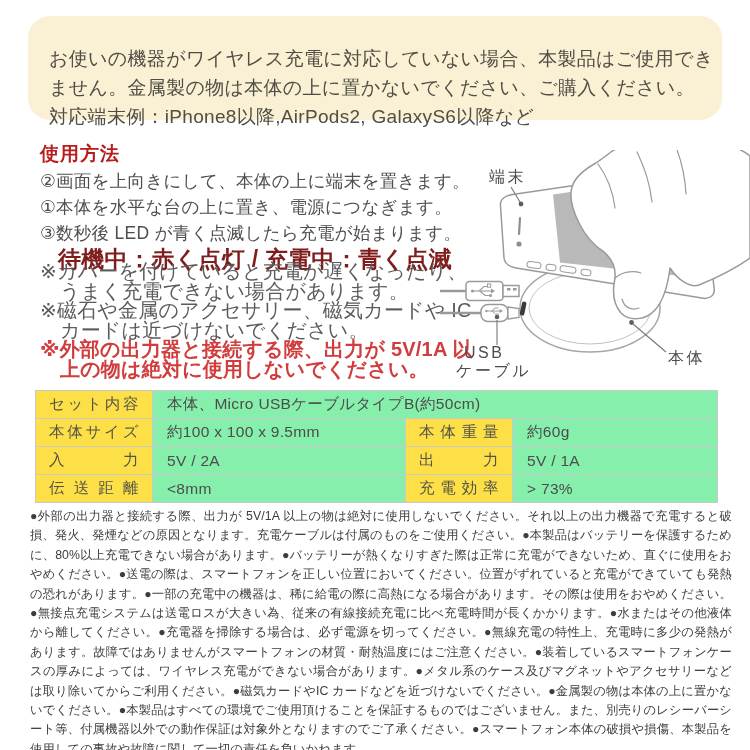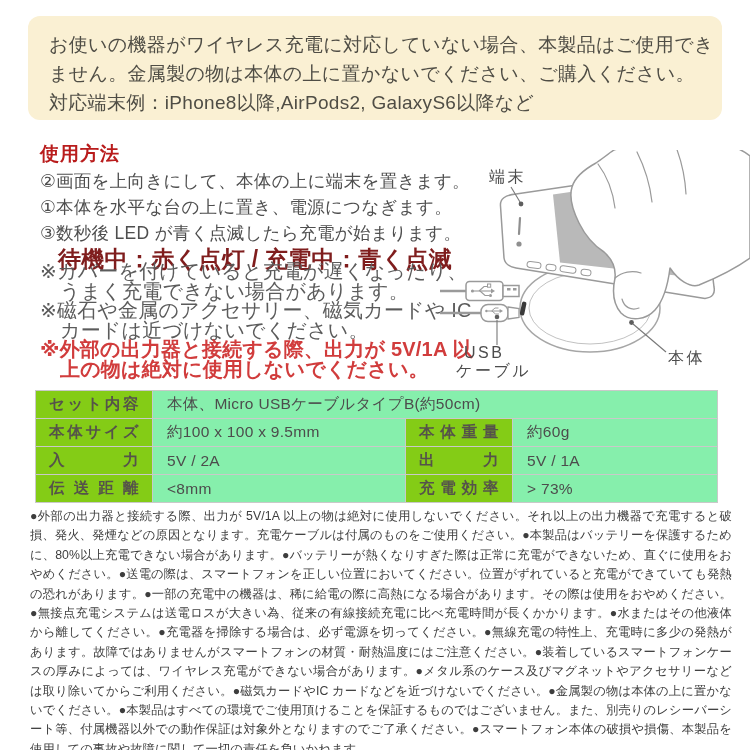--- a/index.html
+++ b/index.html
@@ -7,22 +7,22 @@
     width:750px;height:750px;background:#ffffff;
     font-family:"Liberation Sans","DejaVu Sans",sans-serif;
     position:relative;overflow:hidden;
     -webkit-font-smoothing:antialiased;
   }
   .abs{position:absolute;}
 
   
   .notice-box{
     left:28px;top:16px;width:694px;height:104px;
-    background:#faf0d3;border-radius:12px;
-    box-sizing:border-box;padding:14px 0 0 21px;
+    background:#faf0d3;border-radius:22px;
+    box-sizing:border-box;padding:28px 0 0 21px;
   }
   .notice-line{
     font-size:19px;line-height:29px;color:#4f4d45;
     letter-spacing:.3px;white-space:nowrap;font-weight:500;
   }
 
   
   .usage{left:40px;top:143px;width:450px;}
   .usage-heading{
     font-size:19px;font-weight:bold;color:#b91c1c;
@@ -54,21 +54,21 @@
   }
 
   
   .spec-table-wrap{left:35px;top:390px;}
   table.spec{border-collapse:collapse;table-layout:fixed;width:682px;}
   table.spec th,table.spec td{
     border:1px solid #c9c9c9;height:28px;box-sizing:border-box;
     font-size:15.5px;vertical-align:middle;
   }
   table.spec th{
-    background:#84cc16;color:#55534a;font-weight:bold;
+    background:#fde047;color:#55534a;font-weight:normal;
     padding:0 13px;text-align:justify;text-align-last:justify;letter-spacing:.5px;
   }
   table.spec td{
     background:#86efac;color:#4c4c4c;padding:0 6px 0 14px;text-align:left;
     letter-spacing:.3px;
   }
 
   
   .notes{left:30px;top:507px;width:702px;}
   .notes-heading{font-size:12.5px;line-height:20px;color:#3d3d3d;}

